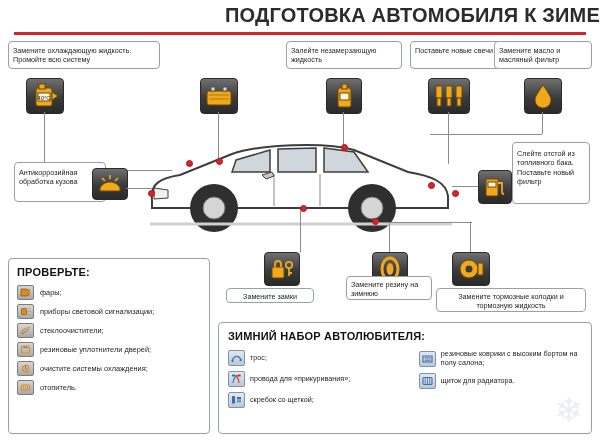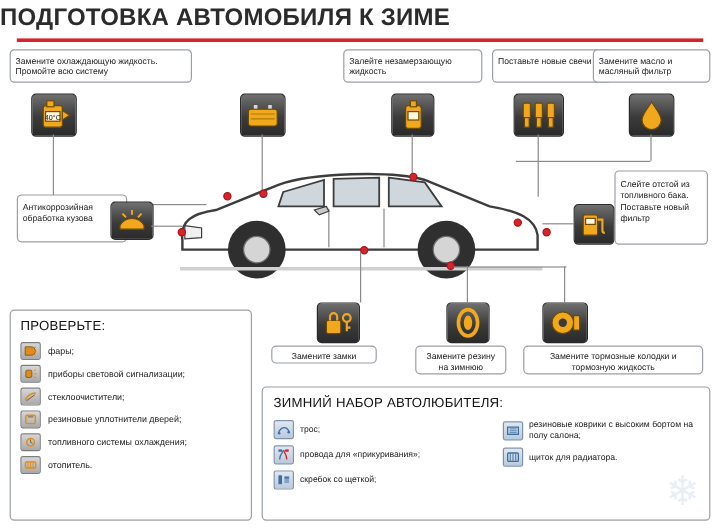--- a/index.html
+++ b/index.html
@@ -8,21 +8,21 @@
     background:#ffffff;
     font-family:"Liberation Sans", sans-serif;
     position:relative;
     overflow:hidden;
   }
   #root{position:relative;width:600px;height:442px;}
 
   
   .title{
     position:absolute;left:0;top:4px;width:600px;
-    text-align:left;
+    text-align:right;
     font-size:20px;font-weight:bold;letter-spacing:.2px;
     color:#2b2b2b;
     white-space:nowrap;
   }
   .title-rule{
     position:absolute;left:14px;top:32px;width:572px;height:3px;
     background:#d8232a;
   }
 
   
@@ -62,21 +62,21 @@
   
   .panel{
     position:absolute;
     box-sizing:border-box;
     background:#ffffff;
     border:1px solid #9aa0a6;
     border-radius:4px;
     overflow:hidden;
   }
   .panel-title{
-    font-size:11px;font-weight:normal;color:#111;
+    font-size:11px;font-weight:bold;color:#111;
     letter-spacing:.2px;
   }
   .chk-row{display:flex;align-items:center;gap:6px;margin-bottom:4px;}
   .chk-ico{
     width:15px;height:13px;flex:0 0 15px;
     background:linear-gradient(180deg,#d6d6d6,#a9a9a9);
     border:1px solid #7d7d7d;border-radius:2px;
     display:flex;align-items:center;justify-content:center;
   }
   .chk-txt{font-size:7.4px;color:#1d1d1d;}
@@ -239,21 +239,21 @@
     <span class="cap">Замените замки</span>
   </div>
   <div class="ln v" style="left:300px;top:210px;height:42px;"></div>
 
   <div class="tile" style="left:372px;top:252px;width:34px;height:32px;">
     <svg width="28" height="26" viewBox="0 0 28 26">
       <ellipse cx="14" cy="13" rx="8" ry="11" fill="none" stroke="#f2a81d" stroke-width="3"></ellipse>
       <ellipse cx="14" cy="13" rx="3.5" ry="6" fill="#f2a81d"></ellipse>
     </svg>
   </div>
-  <div class="box" style="left:346px;top:288px;width:76px;height:24px;padding-top:3px;text-align:center;">
+  <div class="box" style="left:346px;top:276px;width:86px;height:24px;padding-top:3px;text-align:left;">
     <span class="cap">Замените резину на зимнюю</span>
   </div>
   <div class="ln v" style="left:389px;top:222px;height:30px;"></div>
 
   <div class="tile" style="left:452px;top:252px;width:36px;height:32px;">
     <svg width="30" height="26" viewBox="0 0 30 26">
       <circle cx="13" cy="13" r="9" fill="#f2a81d" stroke="#6b4a06"></circle>
       <circle cx="13" cy="13" r="3.5" fill="#3b3b3b"></circle>
       <path d="M22 7 h5 v12 h-5z" fill="#f2a81d" stroke="#6b4a06"></path>
     </svg>
@@ -308,21 +308,21 @@
       <span class="chk-txt">резиновые уплотнители дверей;</span>
     </div>
 
     <div class="chk-row">
       <span class="chk-ico">
         <svg width="11" height="9" viewBox="0 0 11 9">
             <circle cx="5.5" cy="4.5" r="3.2" fill="none" stroke="#e08b1c" stroke-width="1.2"></circle>
             <path d="M5.5 2.2 v2.3 l1.6 1" stroke="#6b4a06" stroke-width=".7" fill="none"></path>
           </svg>
       </span>
-      <span class="chk-txt">топливного системы охлаждения;</span>
+      <span class="chk-txt">очистите системы охлаждения;</span>
     </div>
 
     <div class="chk-row">
       <span class="chk-ico">
         <svg width="11" height="9" viewBox="0 0 11 9">
             <rect x="1.2" y="2" width="8.6" height="5" rx="1" fill="none" stroke="#e08b1c" stroke-width="1.1"></rect>
             <path d="M3.4 2.4 v4.2 M5.5 2.4 v4.2 M7.6 2.4 v4.2" stroke="#e08b1c" stroke-width=".8"></path>
           </svg>
       </span>
       <span class="chk-txt">отопитель.</span>

